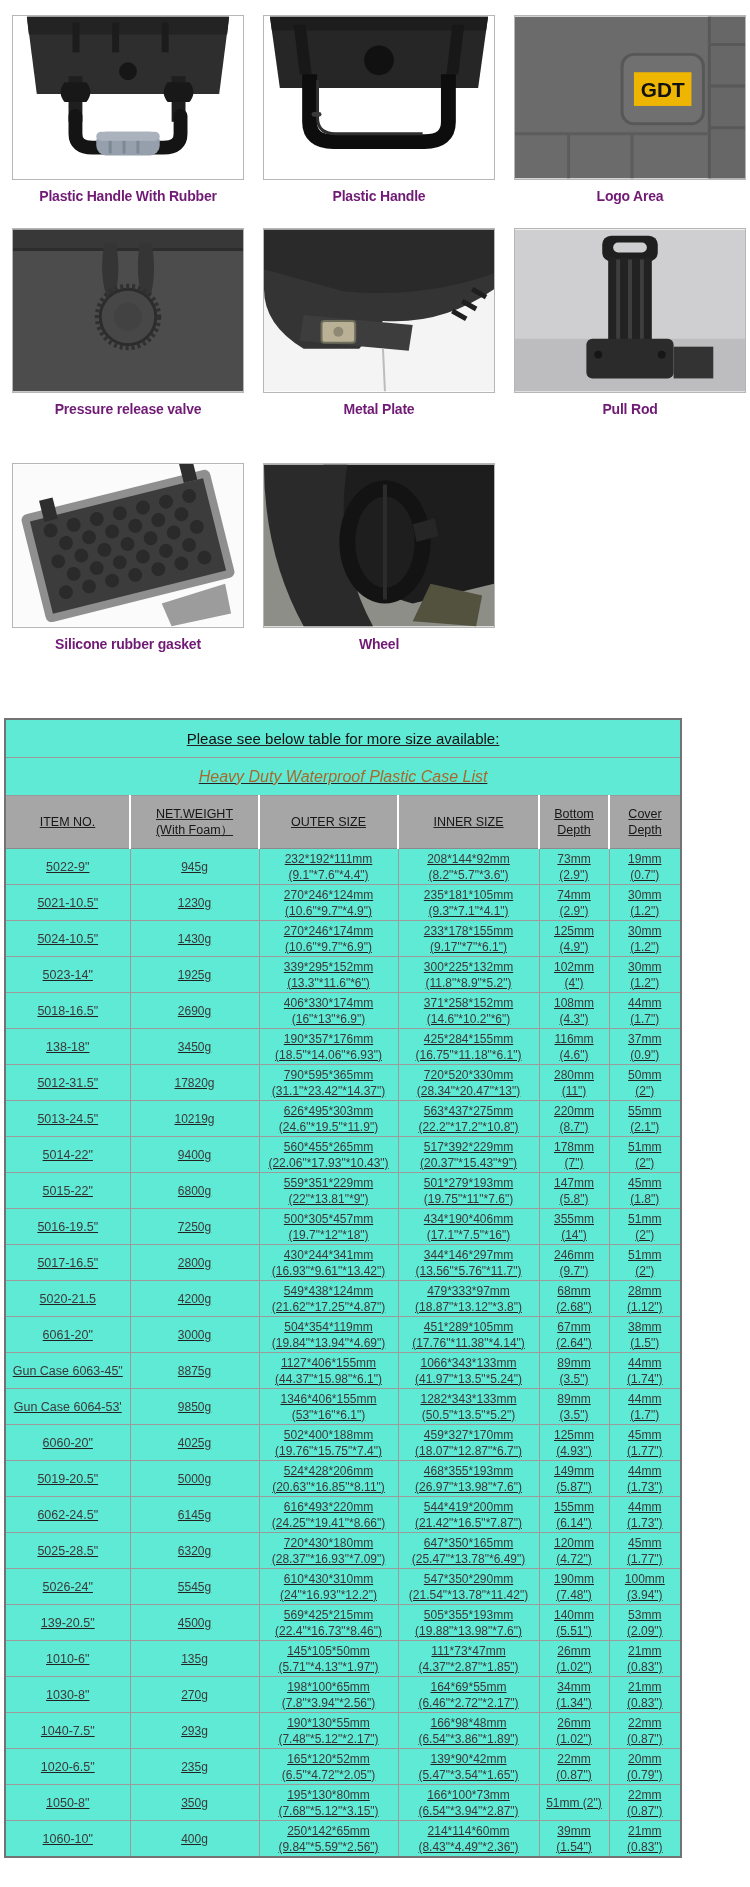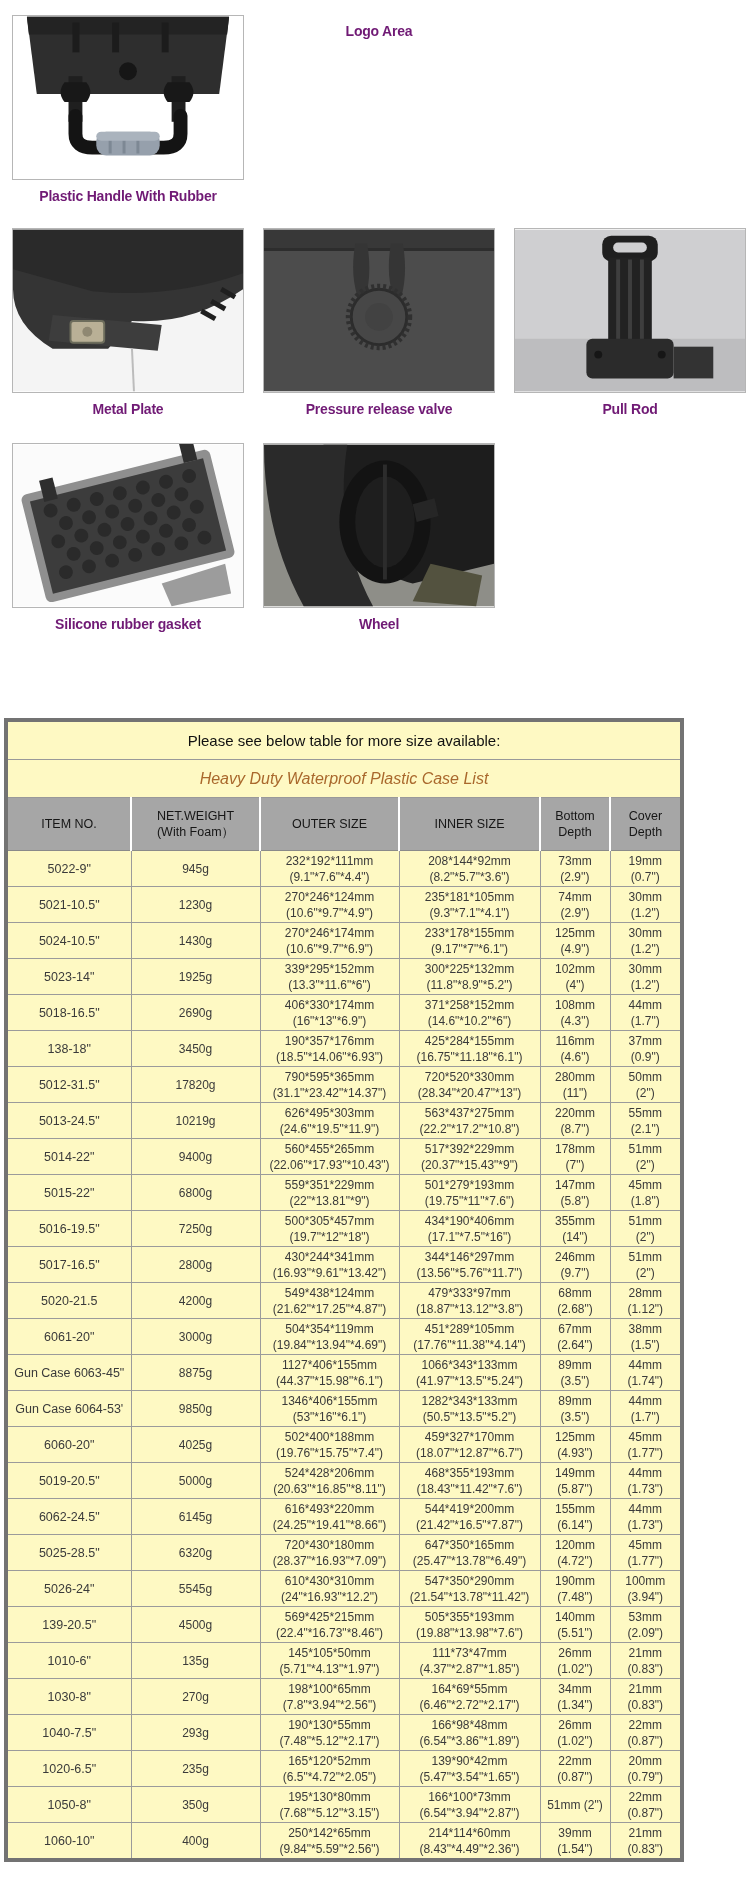--- a/index.html
+++ b/index.html
@@ -4,33 +4,33 @@
 <style>
   html,body{margin:0;padding:0;background:#ffffff;}
   body{
     width:750px;height:1887px;position:relative;overflow:hidden;
     font-family:"Liberation Sans", sans-serif;color:#222;
   }
   
   .feature-row{position:absolute;left:12px;display:flex;gap:19px;}
   #frow1{top:15px}
   #frow2{top:228px}
-  #frow3{top:443px}
+  #frow3{top:463px}
   .tile{width:232px;margin:0;}
   .photo{height:163px;border:1px solid #b6b6b6;background:#fff;overflow:hidden;}
   .photo svg{display:block;width:100%;height:100%;}
   .caption{
     margin-top:8px;text-align:center;font-weight:bold;
     font-size:14px;letter-spacing:-0.2px;color:#701a75;
   }
   
   .size-table{
     position:absolute;top:718px;left:4px;width:676px;
     border-collapse:collapse;table-layout:fixed;
-    border:4px solid #737373;background:#fef9c3;
+    border:2px solid #737373;background:#5eead4;text-decoration:underline;
   }
   .size-table td,.size-table th{
     text-align:center;vertical-align:middle;
     white-space:pre-line;overflow:hidden;
   }
   .row-notice td{
     height:35px;font-size:15px;color:#111;
     border-bottom:1px solid #999;font-weight:normal;
   }
   .row-title td{
@@ -69,55 +69,82 @@
         <path d="M156 66 q-8 10 0 20 l22 0 q8-10 0-20 Z" fill="#181818"></path>
         <path d="M63 100 L63 118 Q63 132 80 132 L152 132 Q169 132 169 118 L169 100" fill="none" stroke="#141414" stroke-width="14" stroke-linecap="round"></path>
         <rect x="84" y="116" width="64" height="24" rx="10" fill="#96a0ac"></rect>
         <path d="M98 118 l0 20 M112 118 l0 20 M126 118 l0 20" stroke="#7d8894" stroke-width="3"></path>
         <rect x="84" y="116" width="64" height="9" rx="5" fill="#aab3bd"></rect>
       </svg>
     </div>
     <figcaption class="caption">Plastic Handle With Rubber</figcaption>
   </figure>
   <figure class="tile">
+    <div class="photo">
+      <svg viewBox="0 0 232 163">
+        <rect width="232" height="163" fill="#ffffff"></rect>
+        <path d="M6 0 L226 0 L216 72 L16 72 Z" fill="#262626"></path>
+        <path d="M6 0 L226 0 L224 14 L8 14 Z" fill="#1d1d1d"></path>
+        <circle cx="116" cy="44" r="15" fill="#111111"></circle>
+        <path d="M30 8 l12 0 l6 50 l-12 0 z" fill="#181818"></path>
+        <path d="M190 8 l12 0 l-6 50 l-12 0 z" fill="#181818"></path>
+        <path d="M46 58 L46 106 Q46 126 70 126 L162 126 Q186 126 186 106 L186 58" fill="none" stroke="#0d0d0d" stroke-width="15"></path>
+        <path d="M54 64 L54 102 Q54 118 72 118 L160 118" fill="none" stroke="#2f2f2f" stroke-width="3"></path>
+        <rect x="48" y="96" width="10" height="5" rx="2.5" fill="#3a3a3a"></rect>
+      </svg>
+    </div>
+    <figcaption class="caption">Plastic Handle</figcaption>
+  </figure>
+  <figure class="tile">
+    <div class="photo">
+      <svg viewBox="0 0 232 163">
+        <rect width="232" height="163" fill="#6b6b6b"></rect>
+        <rect x="196" y="0" width="36" height="163" fill="#676767"></rect>
+        <path d="M196 0 l0 163 M196 28 l36 0 M196 70 l36 0 M196 112 l36 0" stroke="#585858" stroke-width="3" fill="none"></path>
+        <path d="M0 118 l196 0 M54 118 l0 45 M118 118 l0 45" stroke="#5c5c5c" stroke-width="3" fill="none"></path>
+        <rect x="108" y="38" width="82" height="70" rx="12" fill="#707070" stroke="#575757" stroke-width="3"></rect>
+        <rect x="120" y="56" width="58" height="34" fill="#eeb600"></rect>
+        <text x="149" y="81" text-anchor="middle" font-family="Liberation Sans, sans-serif" font-size="21" font-weight="bold" fill="#111111">GDT</text>
+      </svg>
+    </div>
     <figcaption class="caption">Logo Area</figcaption>
   </figure>
 </div>
 
 <div class="feature-row" id="frow2">
+  <figure class="tile">
+    <div class="photo">
+      <svg viewBox="0 0 232 163">
+        <rect width="232" height="163" fill="#4c4c4c"></rect>
+        <rect x="0" y="0" width="232" height="20" fill="#383838"></rect>
+        <path d="M0 20 l232 0" stroke="#2d2d2d" stroke-width="3"></path>
+        <path d="M92 14 q-5 30 2 52 l9 0 q6-24 1-52 Z" fill="#353535"></path>
+        <path d="M128 14 q-5 30 2 52 l9 0 q6-24 1-52 Z" fill="#353535"></path>
+        <circle cx="116" cy="88" r="28" fill="#474747" stroke="#2c2c2c" stroke-width="3"></circle>
+        <circle cx="116" cy="88" r="31" fill="none" stroke="#303030" stroke-width="5" stroke-dasharray="3 3"></circle>
+        <circle cx="116" cy="88" r="14" fill="#424242"></circle>
+      </svg>
+    </div>
+    <figcaption class="caption">Pressure release valve</figcaption>
+  </figure>
   <figure class="tile">
     <div class="photo">
       <svg viewBox="0 0 232 163">
         <rect width="232" height="163" fill="#f4f4f4"></rect>
         <path d="M0 0 L232 0 L232 60 Q180 96 120 92 L96 120 L40 120 Q0 96 0 60 Z" fill="#343434"></path>
         <path d="M0 0 L232 0 L232 44 Q160 70 80 62 L0 40 Z" fill="#2a2a2a"></path>
         <path d="M210 60 l14 8 M200 72 l14 8 M190 82 l14 8" stroke="#1f1f1f" stroke-width="5"></path>
         <path d="M40 86 L150 96 L146 122 L36 112 Z" fill="#3d3d3d"></path>
         <rect x="58" y="92" width="34" height="22" rx="3" fill="#b9b096" stroke="#6d6least" stroke-width="0"></rect>
         <rect x="58" y="92" width="34" height="22" rx="3" fill="#b9b096" stroke="#6d6d5c" stroke-width="2"></rect>
         <circle cx="75" cy="103" r="5" fill="#8f8872"></circle>
         <path d="M120 120 l2 43" stroke="#bcbcbc" stroke-width="2"></path>
       </svg>
     </div>
     <figcaption class="caption">Metal Plate</figcaption>
-  </figure>
-  <figure class="tile">
-    <div class="photo">
-      <svg viewBox="0 0 232 163">
-        <rect width="232" height="163" fill="#4c4c4c"></rect>
-        <rect x="0" y="0" width="232" height="20" fill="#383838"></rect>
-        <path d="M0 20 l232 0" stroke="#2d2d2d" stroke-width="3"></path>
-        <path d="M92 14 q-5 30 2 52 l9 0 q6-24 1-52 Z" fill="#353535"></path>
-        <path d="M128 14 q-5 30 2 52 l9 0 q6-24 1-52 Z" fill="#353535"></path>
-        <circle cx="116" cy="88" r="28" fill="#474747" stroke="#2c2c2c" stroke-width="3"></circle>
-        <circle cx="116" cy="88" r="31" fill="none" stroke="#303030" stroke-width="5" stroke-dasharray="3 3"></circle>
-        <circle cx="116" cy="88" r="14" fill="#424242"></circle>
-      </svg>
-    </div>
-    <figcaption class="caption">Pressure release valve</figcaption>
   </figure>
   <figure class="tile">
     <div class="photo">
       <svg viewBox="0 0 232 163">
         <rect width="232" height="163" fill="#cfcfd1"></rect>
         <rect x="0" y="110" width="232" height="53" fill="#bdbdbf"></rect>
         <rect x="88" y="6" width="56" height="26" rx="9" fill="#1f1f1f"></rect>
         <rect x="99" y="13" width="34" height="10" rx="5" fill="#cfcfd1"></rect>
         <rect x="94" y="28" width="44" height="88" fill="#222222"></rect>
         <path d="M104 30 l0 84 M116 30 l0 84 M128 30 l0 84" stroke="#3e3e3e" stroke-width="4"></path>
@@ -431,21 +458,21 @@
 (4.93")</td>
     <td>45mm
 (1.77")</td>
   </tr>
       <tr>
     <td class="c-item">5019-20.5"</td>
     <td>5000g</td>
     <td>524*428*206mm
 (20.63"*16.85"*8.11")</td>
     <td>468*355*193mm
-(18.43"*11.42"*7.6")</td>
+(26.97"*13.98"*7.6")</td>
     <td>149mm
 (5.87")</td>
     <td>44mm
 (1.73")</td>
   </tr>
       <tr>
     <td class="c-item">6062-24.5"</td>
     <td>6145g</td>
     <td>616*493*220mm
 (24.25"*19.41"*8.66")</td>

